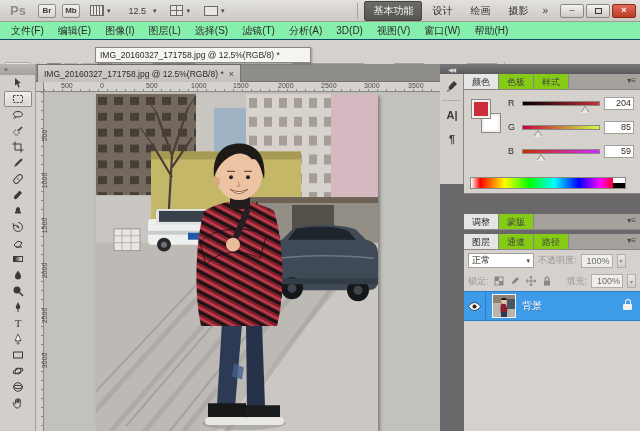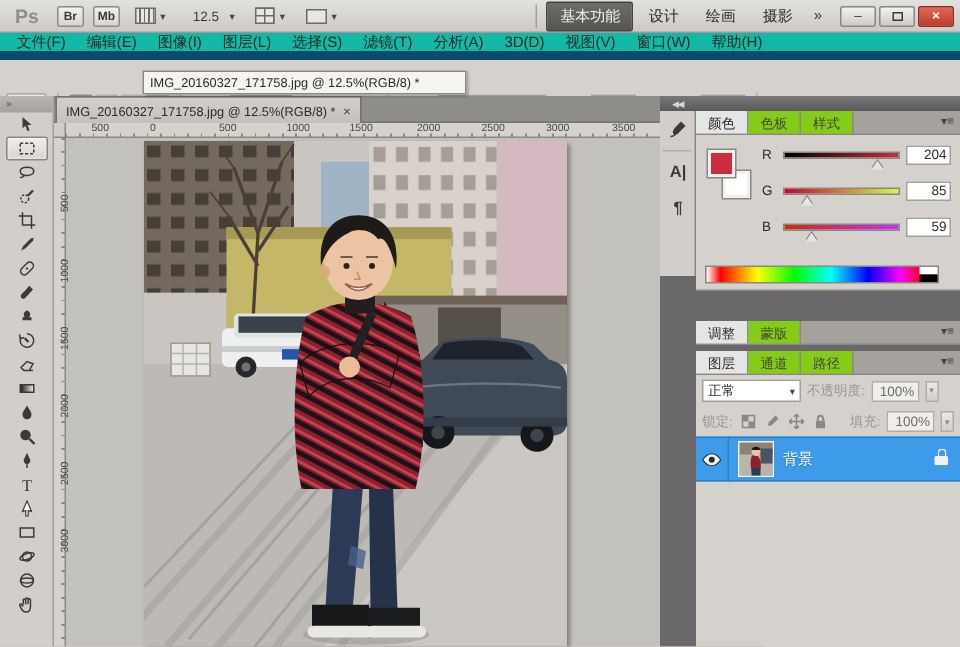--- a/index.html
+++ b/index.html
@@ -31,21 +31,21 @@
   .ws-overflow { font-size:10px; color:#3c3a38; padding:0 4px; }
   .win-btns { display:flex; gap:2px; margin-left:6px; }
   .win-btn { width:24px; height:14px; border:1px solid #8a8885; border-radius:2px;
     background:linear-gradient(#f4f3f1,#cdcac5); display:flex; align-items:center; justify-content:center;
     font-size:9px; color:#3c3a38; line-height:1; }
   .win-btn.close { background:linear-gradient(#e0695a,#bc3c28); border-color:#8d2c1d; color:#fff; font-weight:bold; }
   .restore-glyph { width:7px; height:6px; border:1px solid #3c3a38; }
 
   
   .menubar { position:absolute; left:0; top:22px; width:640px; height:18px;
-    background:#14b8a6; border-bottom:6px solid #0c4a6e; display:flex; align-items:center; padding-left:4px; }
+    background:#86efac; border-bottom:1px solid #0c4a6e; display:flex; align-items:center; padding-left:4px; }
   .menu-item { padding:2px 7px; font-size:10px; }
 
   
   .optionsbar { position:absolute; left:0; top:40px; width:640px; height:24px;
     background:#d5d2cd; border-bottom:1px solid #97948f; display:flex; align-items:center;
     gap:5px; padding:0 4px;margin-top:19px; }
   .opt-sep { width:1px; height:18px; background:#b1aea9; margin:0 2px; }
   .preset-drop { display:flex; align-items:center; gap:3px; border:1px solid #adaaa5;
     border-radius:2px; height:18px; padding:0 3px; background:linear-gradient(#e9e7e4,#d0cdc8); }
   .selmode { display:flex; gap:1px; }

